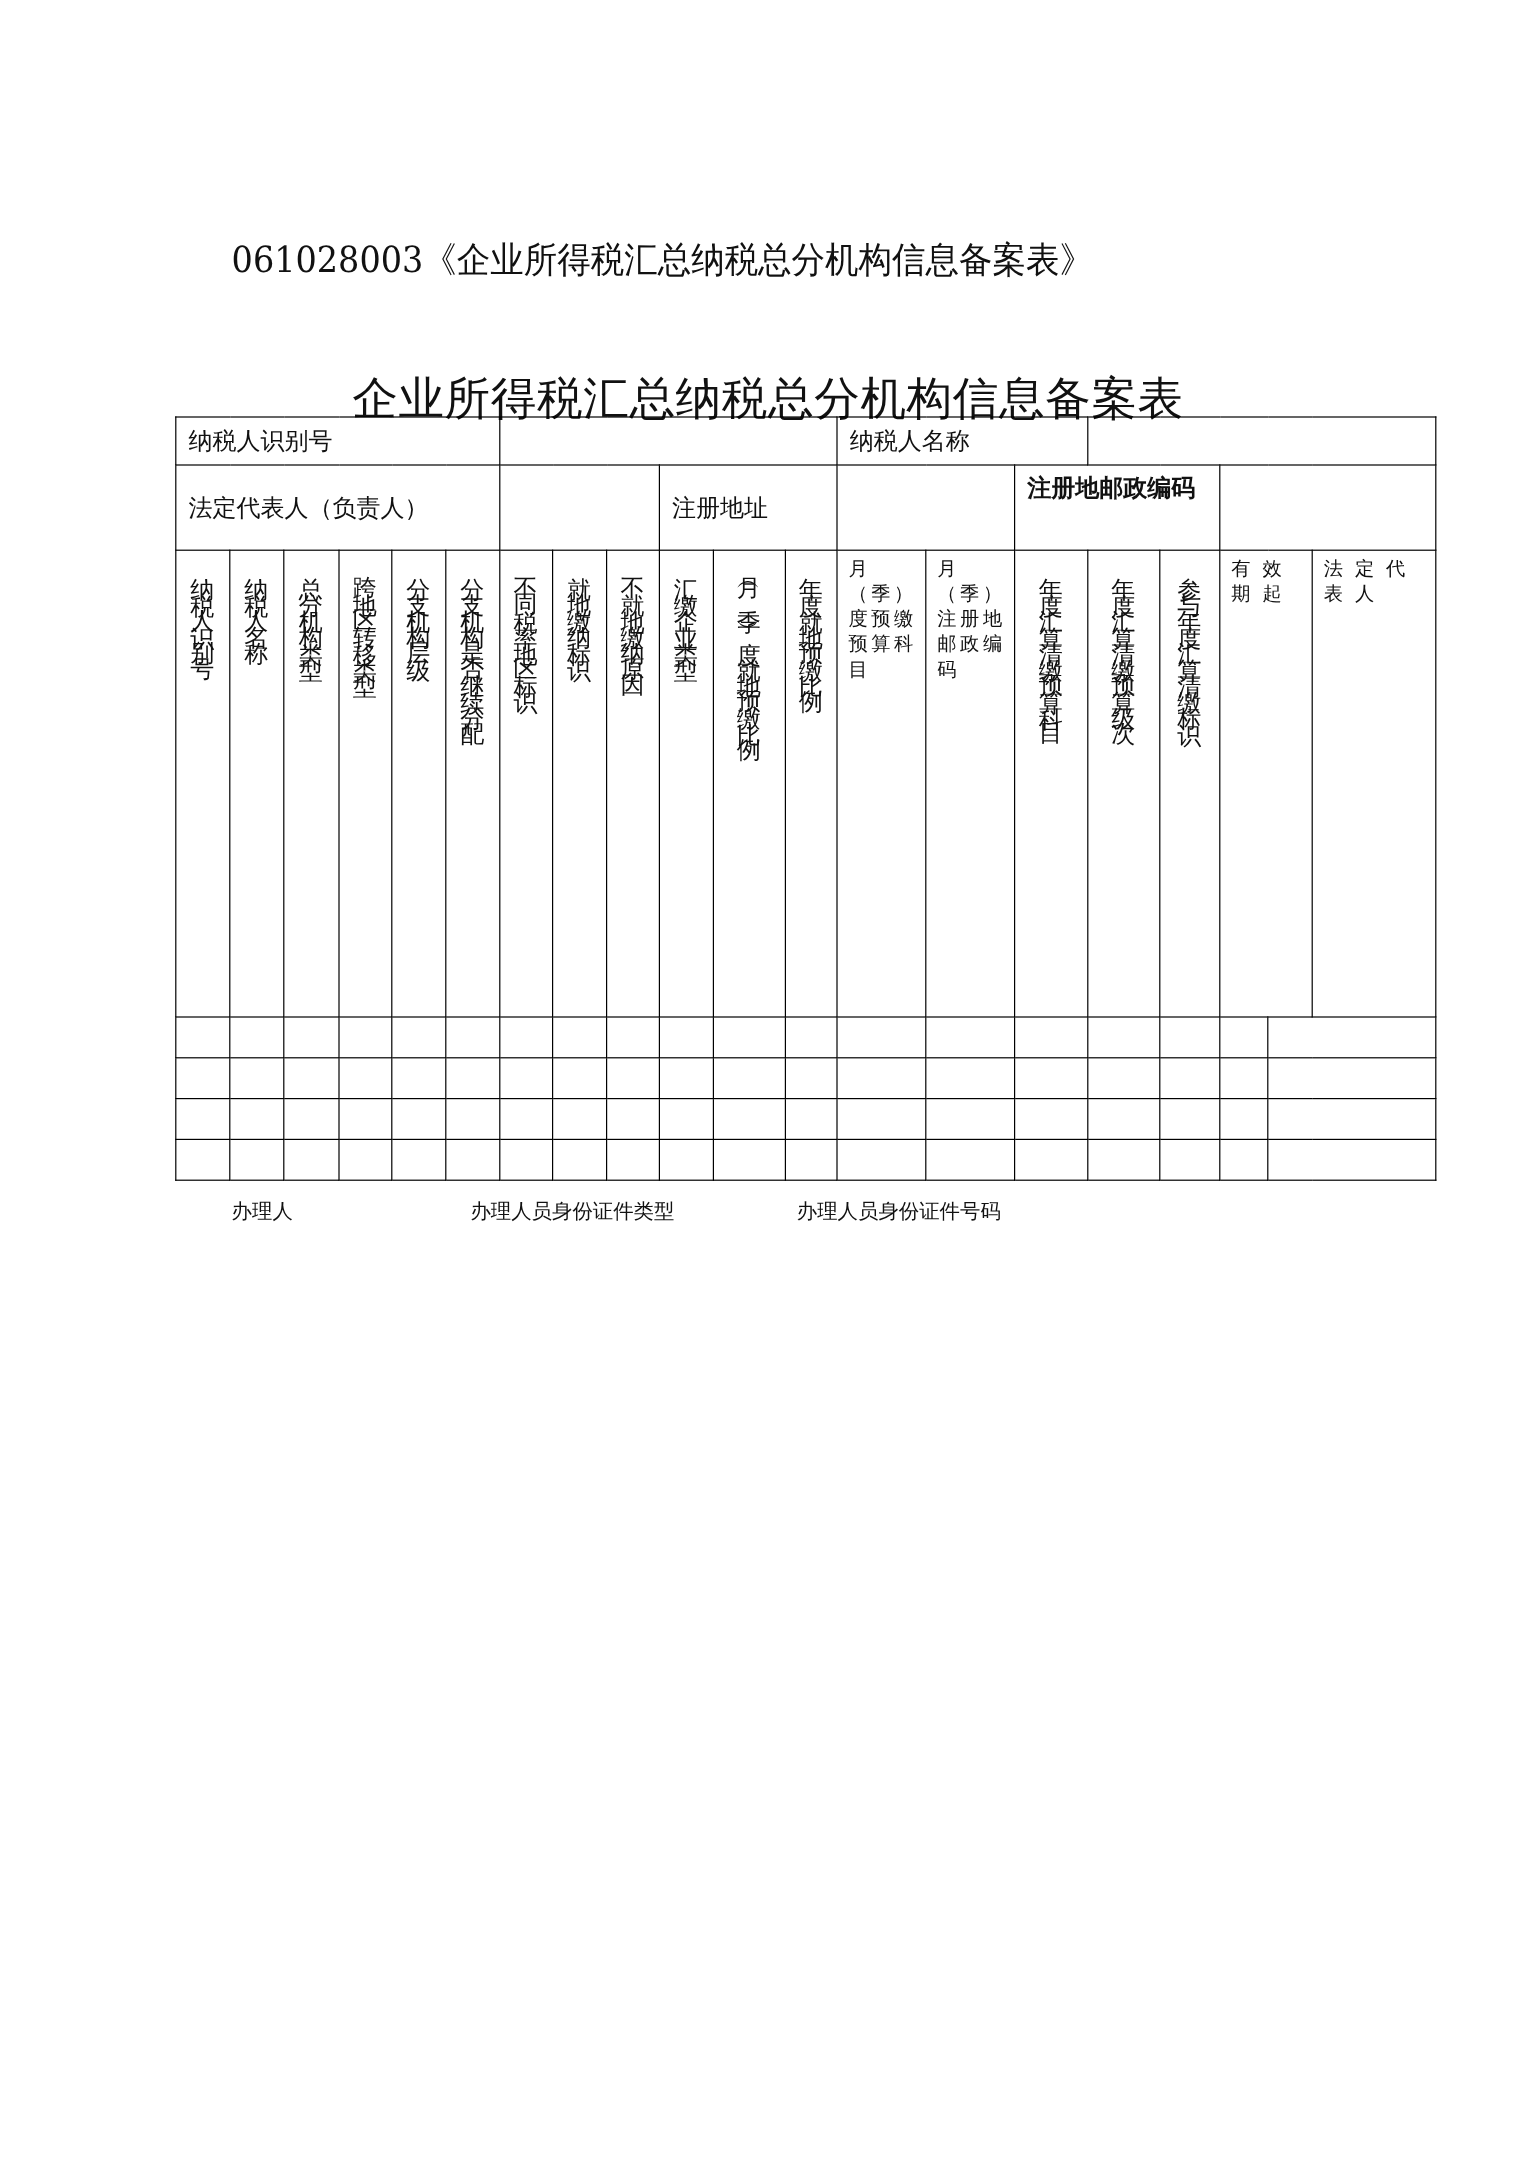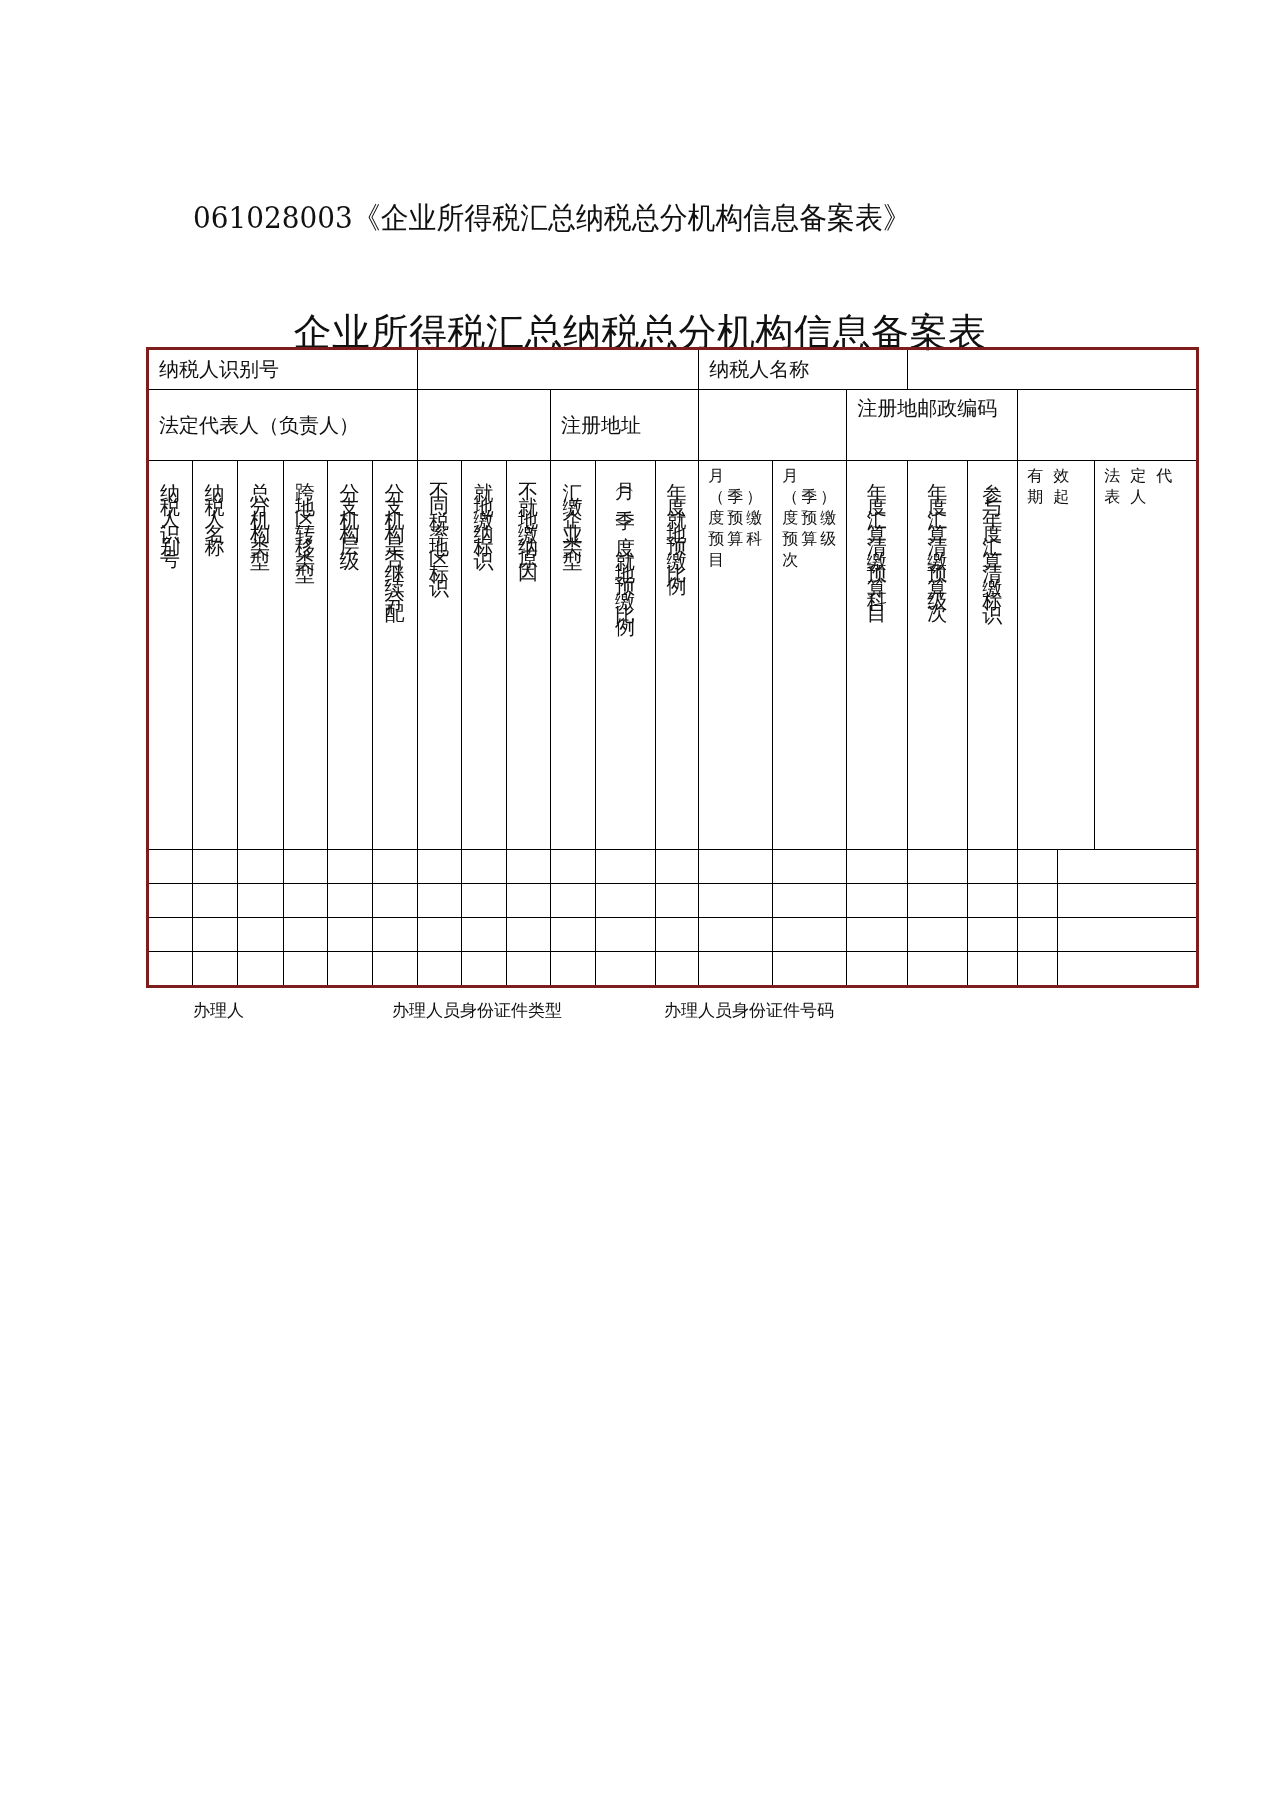--- a/index.html
+++ b/index.html
@@ -16,29 +16,29 @@
     }
     .doc-main-title {
       position: absolute; left: 0; width: 1280px; top: 285px;
       text-align: center; font-size: 38px; line-height: 50px;
       font-family: "DejaVu Sans", "Liberation Sans", sans-serif;
       font-weight: normal; letter-spacing: 0.5px; margin-top: 22px;
     }
     .form-table {
       position: absolute; left: 146px; top: 347px; width: 1050px;
       border-collapse: collapse; table-layout: fixed;
-      border: 3px solid #7f1d1d;
+      border: 1px solid #7f1d1d;
       font-family: "DejaVu Sans", "Liberation Sans", sans-serif;
     }
     .form-table td {
       border: 1.5px solid #000; padding: 0; vertical-align: top;
       font-size: 20px; line-height: 33px; color: #111;
     }
     .form-table td.lbl { padding: 2px 10px; vertical-align: middle; }
-    .form-table td.lbl-top { padding: 2px 10px; vertical-align: top; line-height: 32px; }
+    .form-table td.lbl-top { padding: 2px 10px; vertical-align: top; line-height: 32px; font-weight: bold; }
     .row1 td { height: 35px; }
     .row2 td { height: 66px; }
     .row-head td { height: 388px; }
     .row-data td { height: 33px; }
     .vtext {
       writing-mode: vertical-rl; text-orientation: upright;
       margin: 6px auto 0 auto; font-size: 20px; line-height: 20px;
       letter-spacing: 13.5px;
     }
     .htext { padding: 4px 6px 0 9px; font-size: 16px; line-height: 21px; letter-spacing: 3px; }
@@ -155,21 +155,21 @@
         </td>
     <td>
           <div class="cell-inner">
             <div class="vtext">年度就地预缴比例</div>
           </div>
         </td>
     <td>
           <div class="htext">月（季）度预缴预算科目</div>
         </td>
     <td>
-          <div class="htext">月（季）度预缴预算级次</div>
+          <div class="htext">月（季）注册地邮政编码</div>
         </td>
     <td>
           <div class="cell-inner">
             <div class="vtext">年度汇算清缴预算科目</div>
           </div>
         </td>
     <td>
           <div class="cell-inner">
             <div class="vtext">年度汇算清缴预算级次</div>
           </div>

